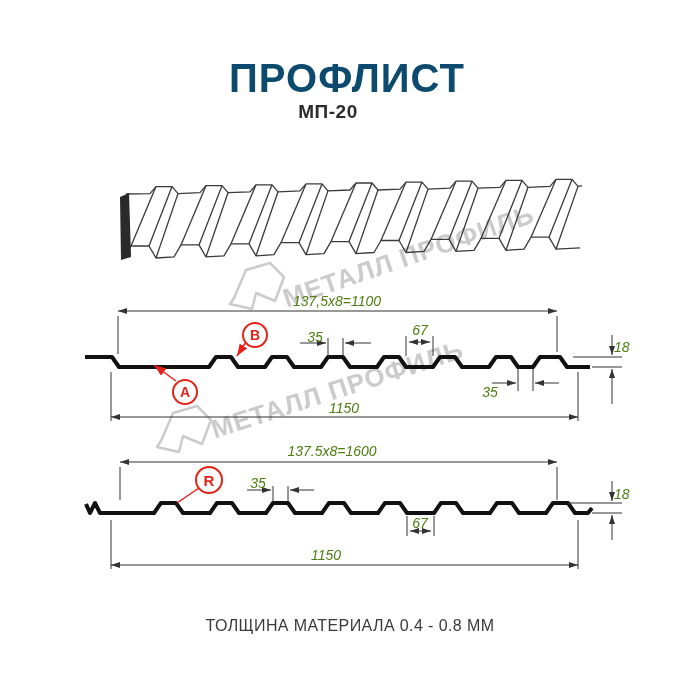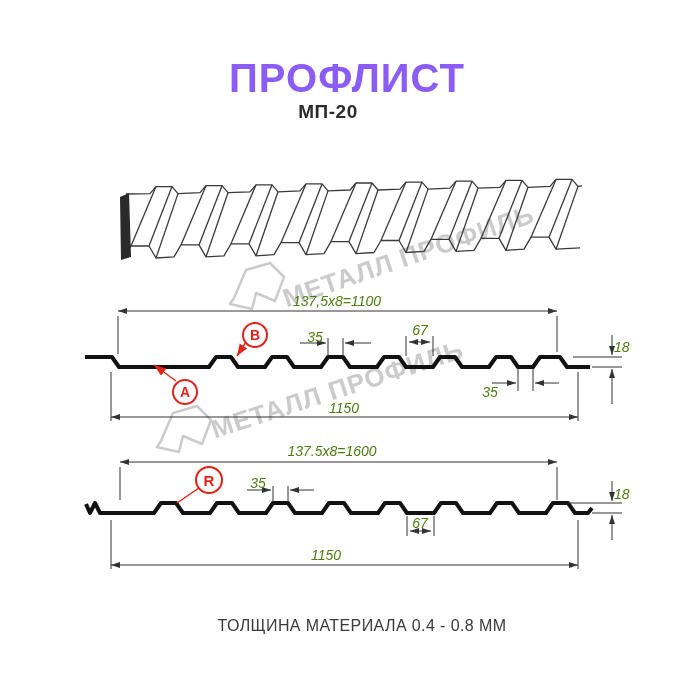--- a/index.html
+++ b/index.html
@@ -1,23 +1,23 @@
 <!DOCTYPE html>
 <html><head>
 <meta charset="utf-8">
 <style>
   html,body{margin:0;padding:0;background:#ffffff;}
   #stage{position:relative;width:700px;height:700px;background:#fff;overflow:hidden;
          font-family:"Liberation Sans", sans-serif;color:#2f2f2f;}
   .abs{position:absolute;}
   #title{left:0;top:56px;width:694px;text-align:center;font-size:40px;font-weight:800;
-         letter-spacing:1px;color:#8b5cf6;}
+         letter-spacing:1px;color:#0c4a6e;}
   #subtitle{left:0;top:101px;width:656px;text-align:center;font-size:19px;font-weight:600;
             letter-spacing:.5px;color:#2b2b2b;}
-  #footer{left:112px;top:617px;width:500px;text-align:center;font-size:16px;
+  #footer{left:100px;top:617px;width:500px;text-align:center;font-size:16px;
           letter-spacing:.4px;color:#3a3a3a;}
   .dim{font-size:14px;color:#4d7c0f;text-align:center;line-height:1;font-style:italic;}
   .callout{width:22px;height:22px;border:2px solid #e32219;border-radius:50%;
            color:#e32219;font-size:14px;font-weight:700;display:flex;align-items:center;
            justify-content:center;background:transparent;}
   .wm-text{font-size:26px;font-weight:700;color:#cbcbcb;letter-spacing:1px;white-space:nowrap;
            transform-origin:0 50%;}
   svg{position:absolute;left:0;top:0;}
   #wm-layer{z-index:1;} #draw-layer{z-index:2;} .txt{z-index:3;}
 </style>

